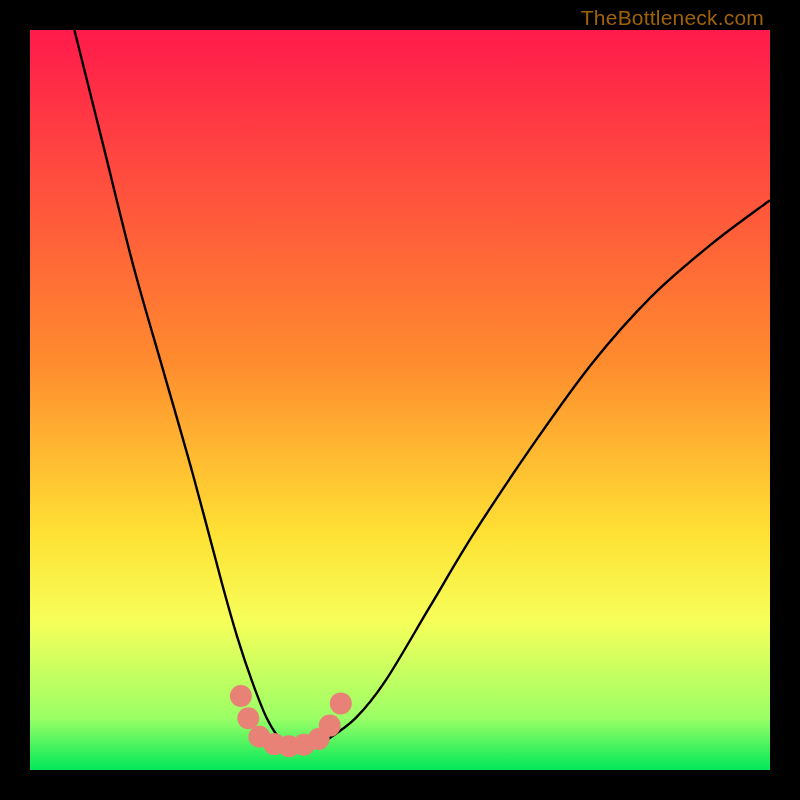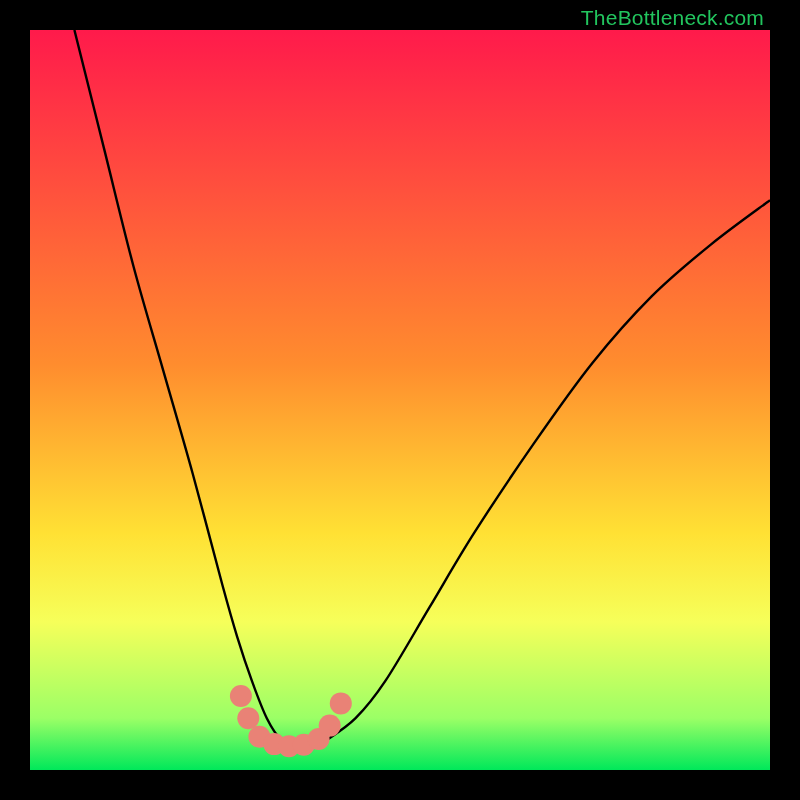--- a/index.html
+++ b/index.html
@@ -38,21 +38,21 @@
     position: absolute;
     left: 0;
     top: 0;
     width: 100%;
     height: 100%;
   }
   .watermark {
     position: absolute;
     top: 6px;
     right: 36px;
-    color: #22c55e;
+    color: #a16207;
     font-size: 21px;
     font-weight: 500;
     letter-spacing: 0.2px;
   }
 </style>
 </head>
 <body>
 
 <div class="frame">
 

